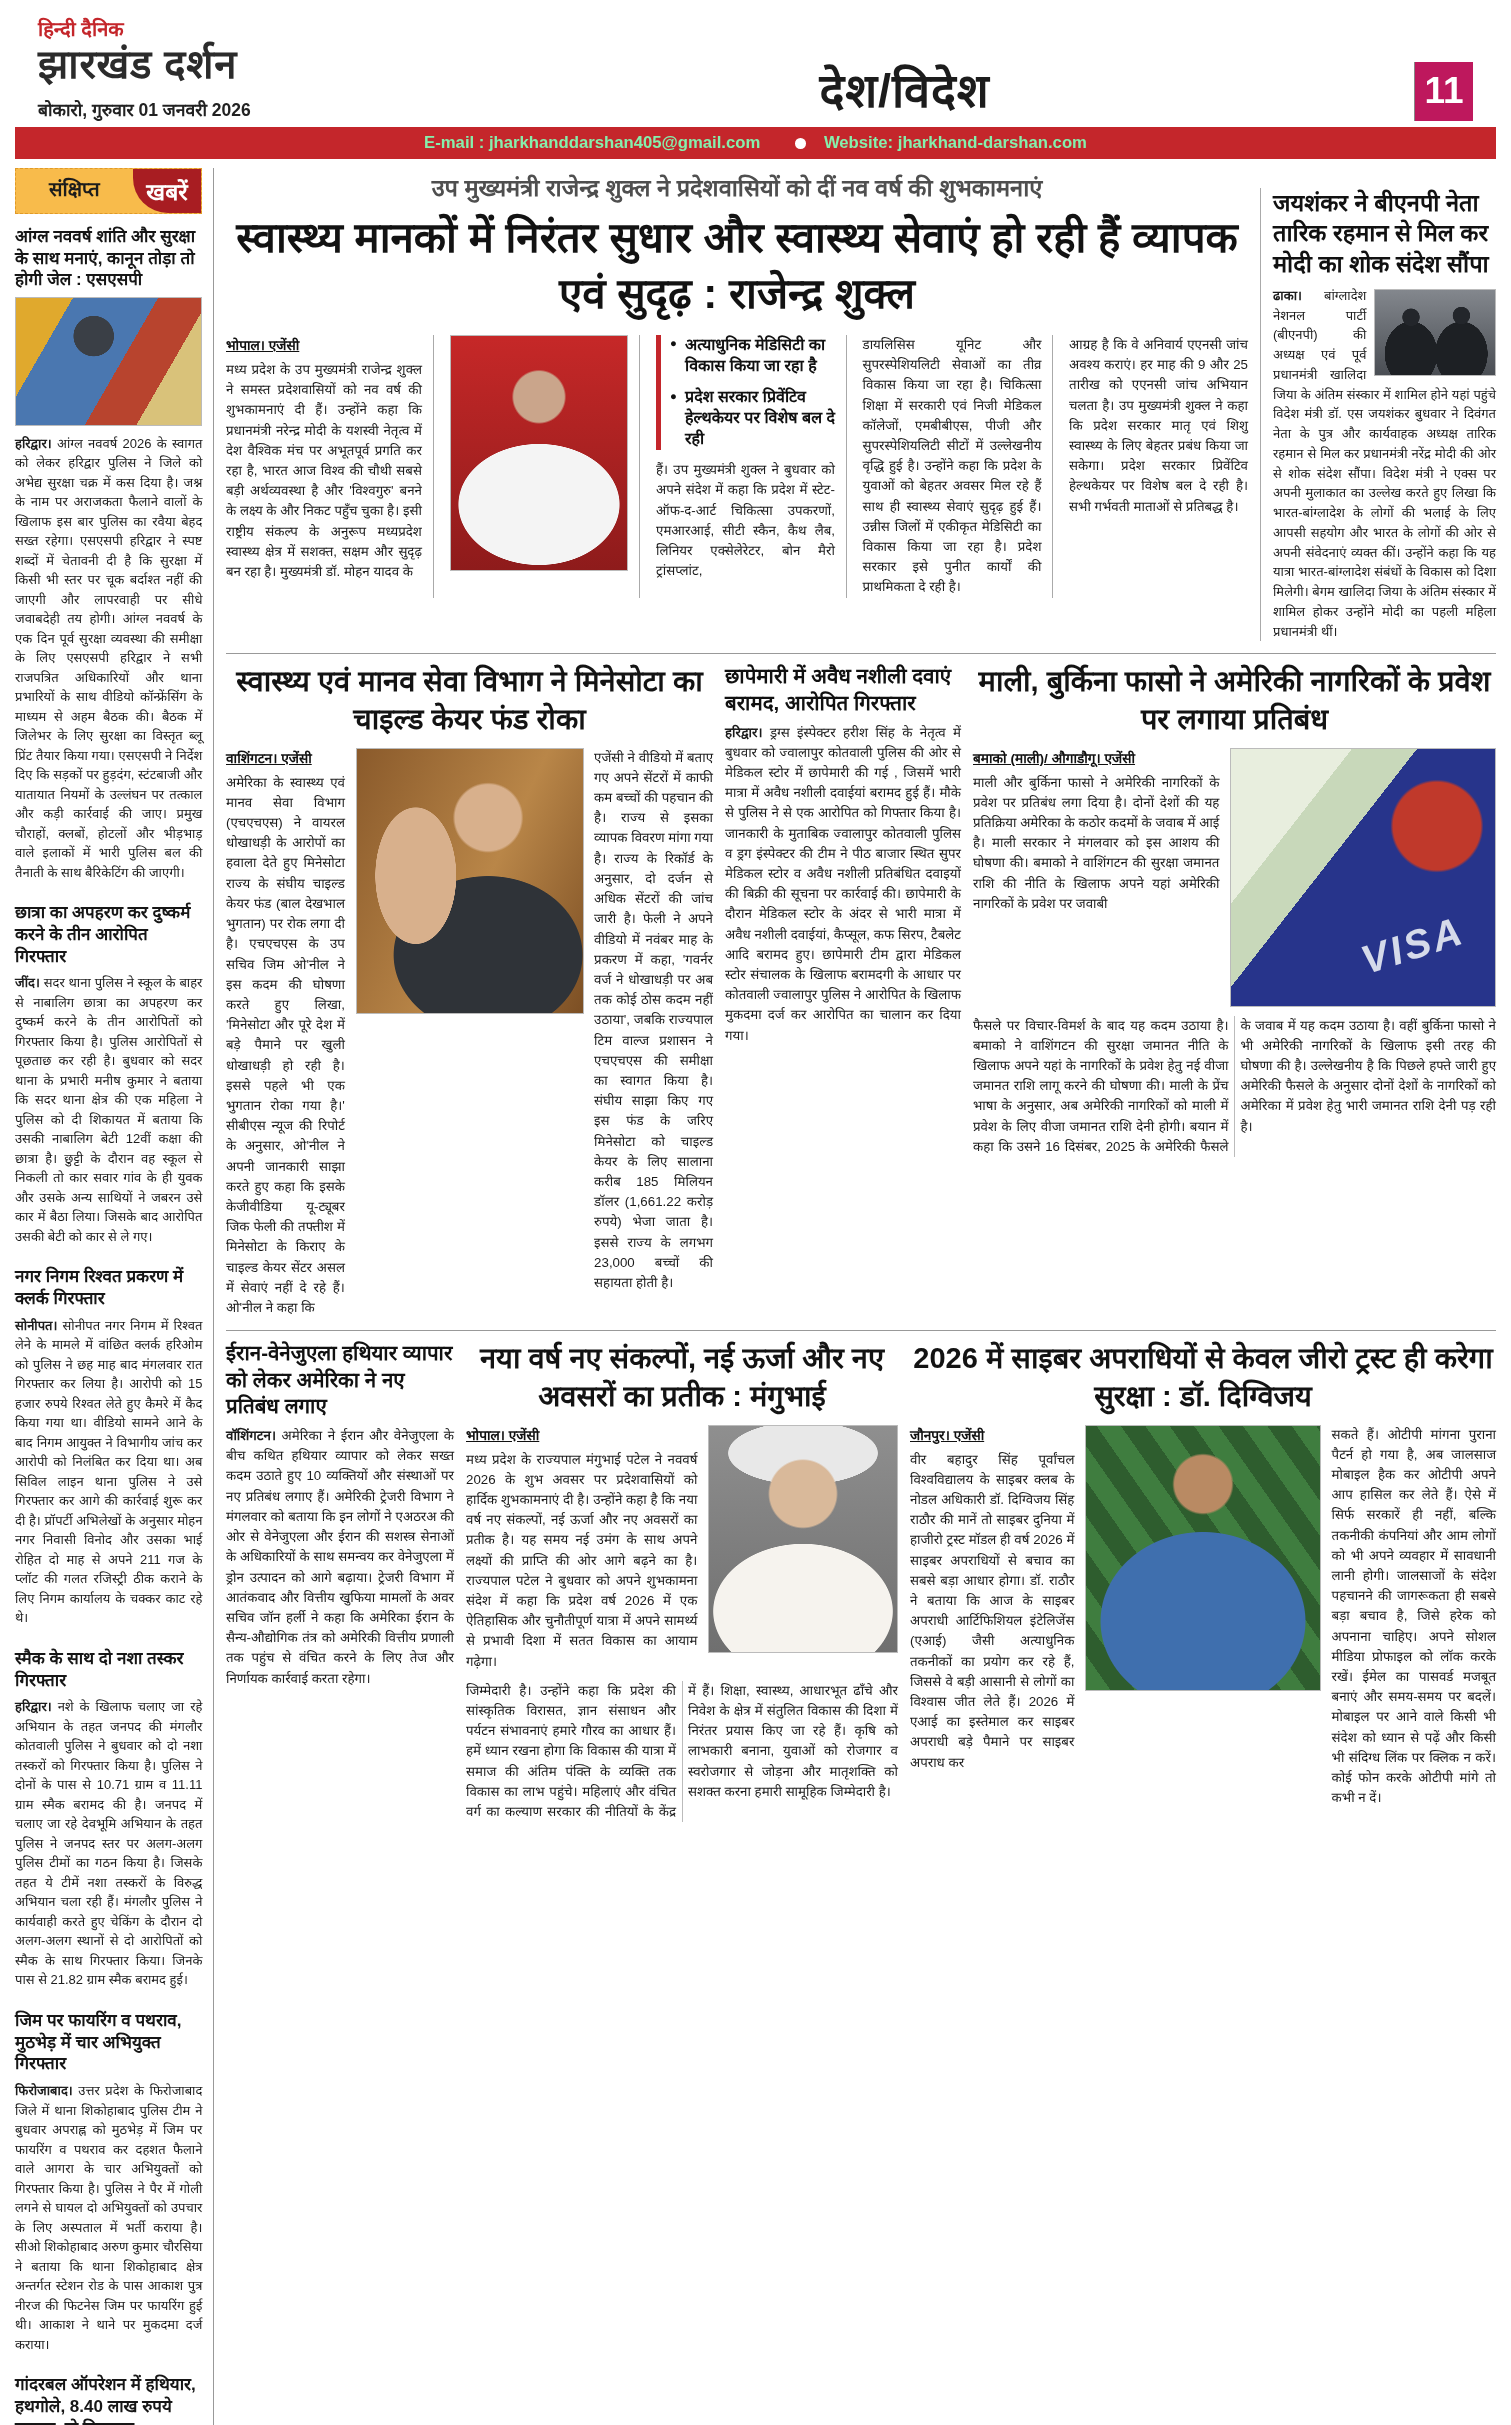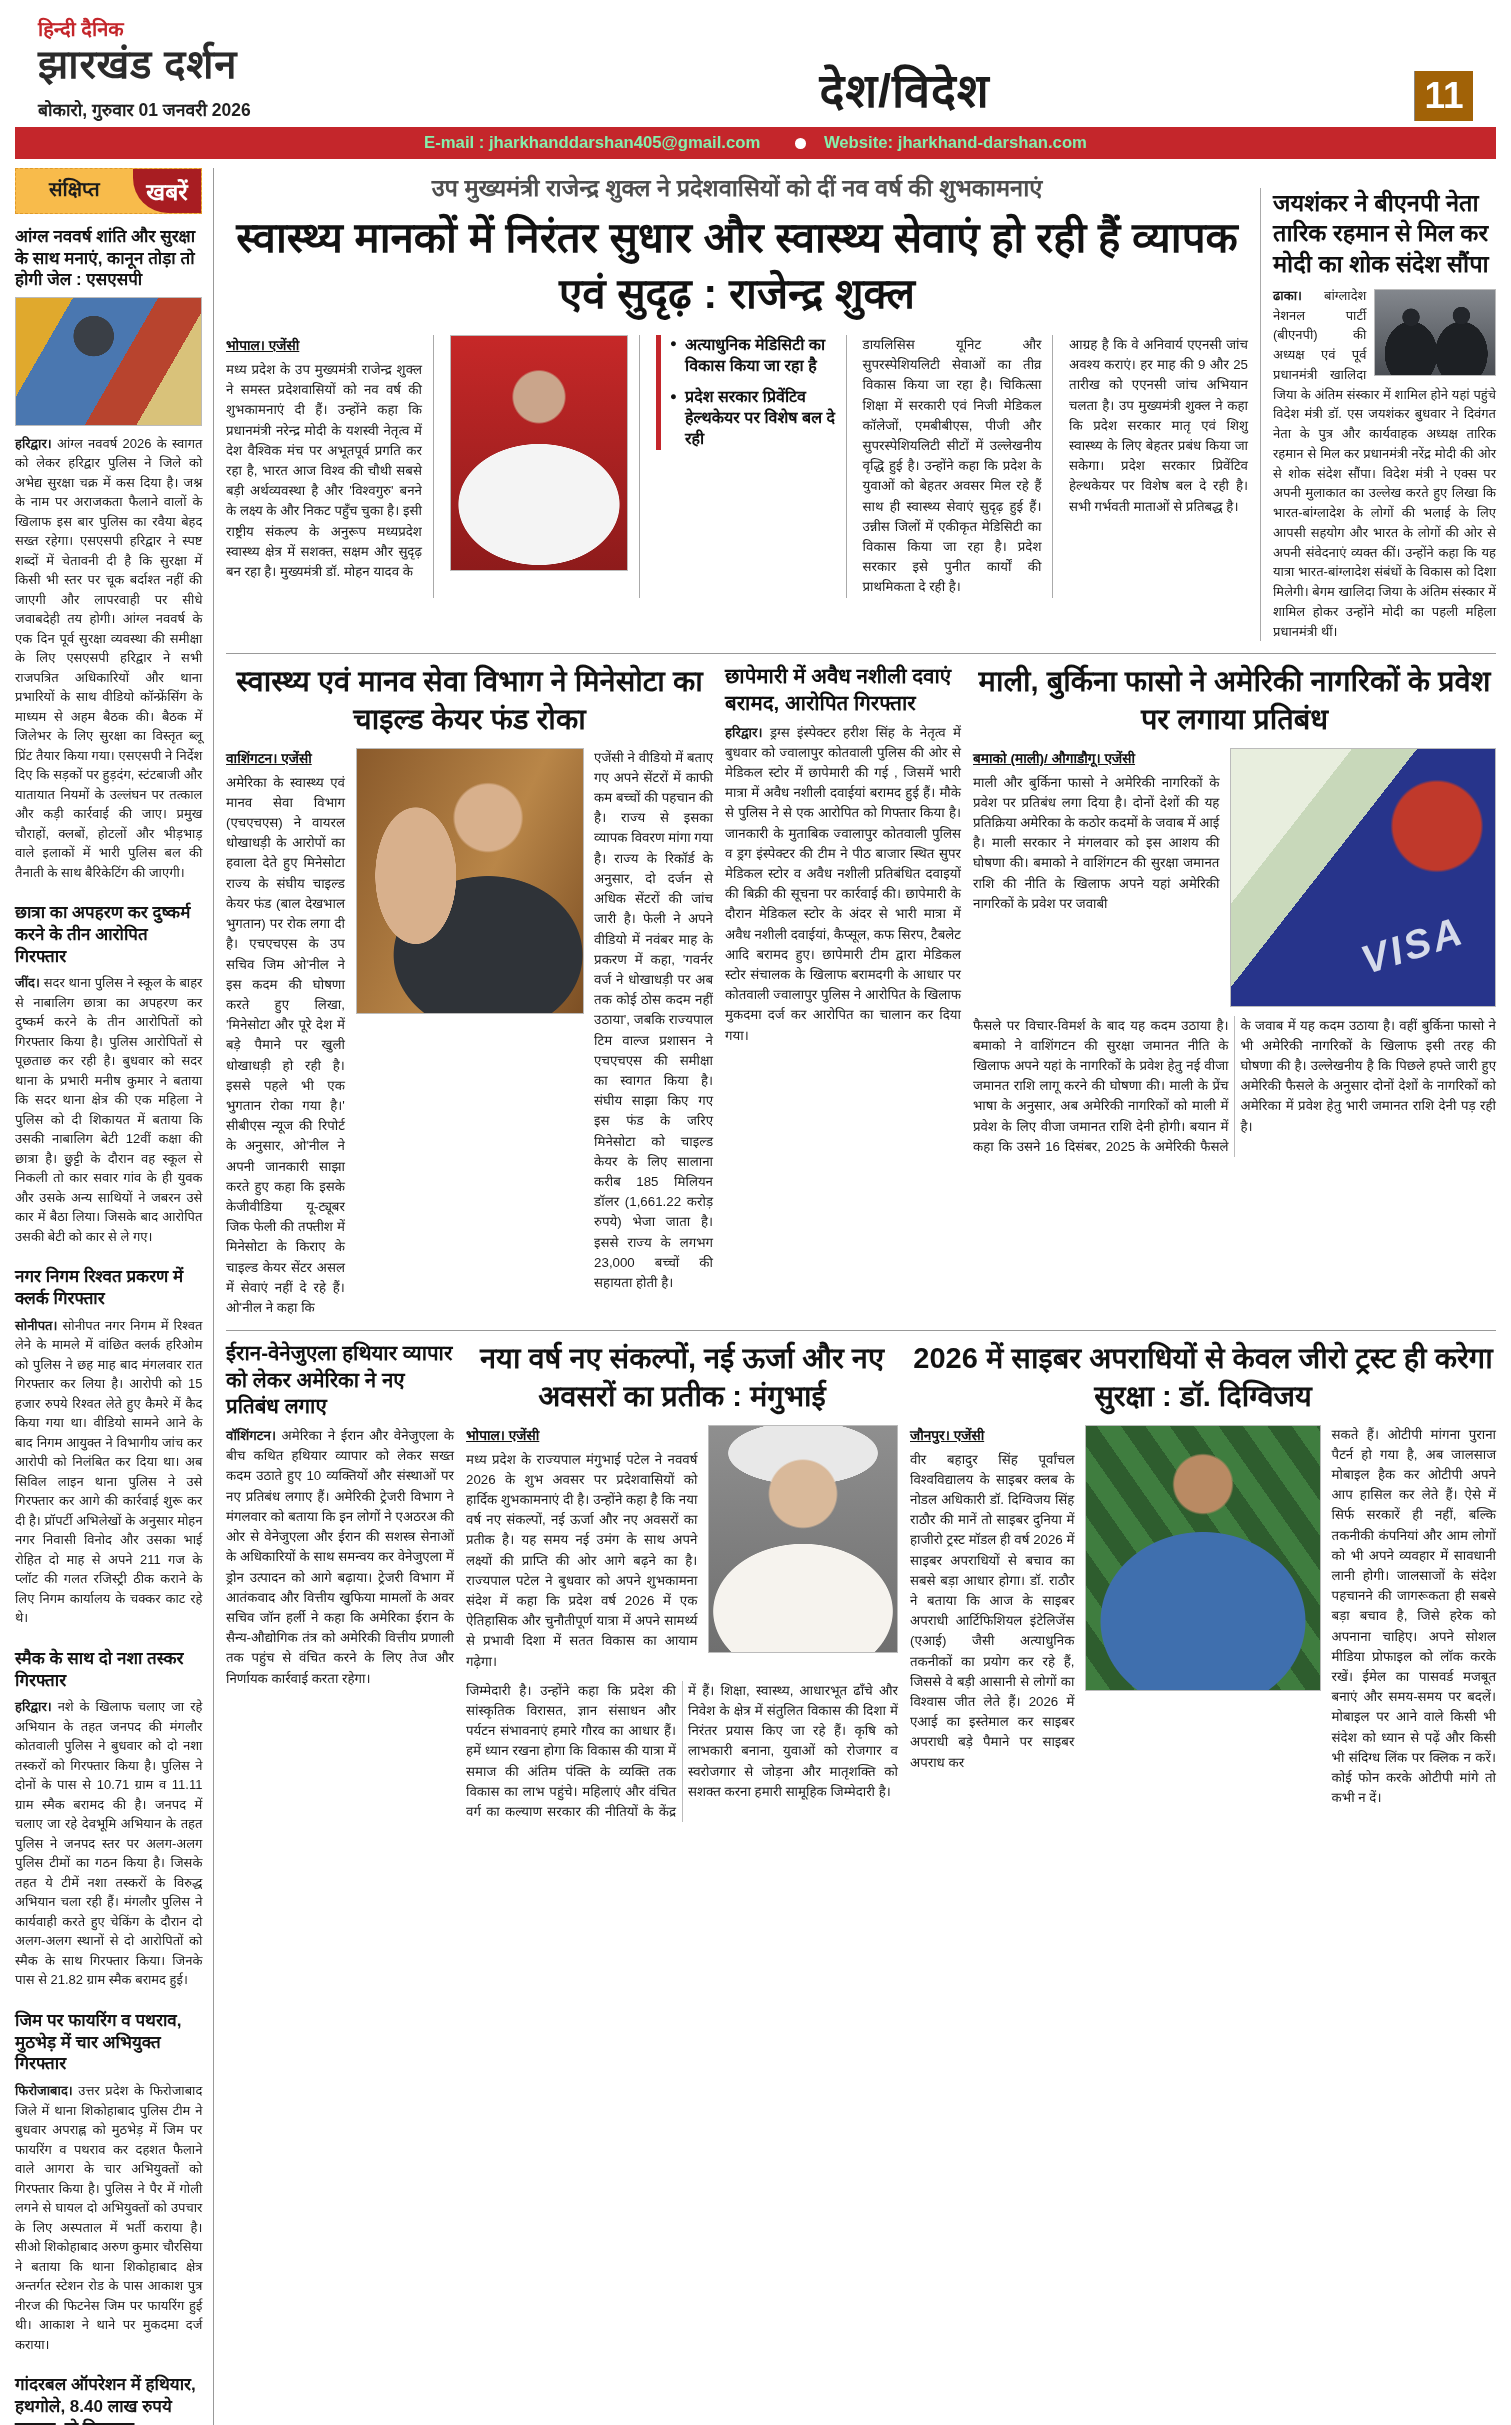--- a/index.html
+++ b/index.html
@@ -12,21 +12,21 @@
   .page { padding: 10.6px 15px 4.6px 15px; }
 
   
   .masthead { display:flex; align-items:flex-end; justify-content:space-between; padding: 4.6px 23px 0 23px; }
   .mast-left { width: 357px; }
   .tagline { color:#c4262b; font-size:20px; font-weight:bold; }
   .paper-title { font-size:40px; font-weight:900; color:#2b2b2b; line-height:1.1; letter-spacing:0.8px; }
   .dateline-top { font-size:17.5px; font-weight:bold; color:#222; margin-top:10.6px; }
   .mast-center { flex:1; text-align:center; }
   .section-title { font-size:47px; font-weight:900; color:#1c1c1c; letter-spacing:0.8px; }
-  .pagenum-box { width:59px; height:50px; background:#a16207; color:#fff; font-size:37px; font-weight:900;
+  .pagenum-box { width:59px; height:59px; background:#be185d; color:#fff; font-size:37px; font-weight:900;
                  display:flex; align-items:center; justify-content:center; border-left:1.5px solid #888; }
   .emailbar { margin-top:6px; background:#c4262b; color:#86efac; text-align:center;
               font-size:16.7px; font-weight:bold; padding:6px 0; }
   .emailbar .sep-dot { display:inline-block; width:10.6px; height:10.6px; background:#fff; border-radius:50%;
                        margin:0 13.7px 0 30px; vertical-align:middle; }
 
   
   .layout { display:flex; gap:12px; margin-top:9px; }
   .briefs { width:199px; flex:none; border-right:0.8px solid #999; padding-right:10.6px; }
   .main { flex:1; min-width:0; }
@@ -188,20 +188,21 @@
               <p class="body-text">मध्य प्रदेश के उप मुख्यमंत्री राजेन्द्र शुक्ल ने समस्त प्रदेशवासियों को नव वर्ष की शुभकामनाएं दी हैं। उन्होंने कहा कि प्रधानमंत्री नरेन्द्र मोदी के यशस्वी नेतृत्व में देश वैश्विक मंच पर अभूतपूर्व प्रगति कर रहा है, भारत आज विश्व की चौथी सबसे बड़ी अर्थव्यवस्था है और 'विश्वगुरु' बनने के लक्ष्य के और निकट पहुँच चुका है। इसी राष्ट्रीय संकल्प के अनुरूप मध्यप्रदेश स्वास्थ्य क्षेत्र में सशक्त, सक्षम और सुदृढ़ बन रहा है। मुख्यमंत्री डॉ. मोहन यादव के</p>
             </div>
             <div class="col">
               <div class="photo photo-shukl"></div>
             </div>
             <div class="col">
               <ul class="lead-bullets">
                 <li>अत्याधुनिक मेडिसिटी का विकास किया जा रहा है</li>
                 <li>प्रदेश सरकार प्रिवेंटिव हेल्थकेयर पर विशेष बल दे रही</li>
               </ul>
+              <p class="body-text">हैं। उप मुख्यमंत्री शुक्ल ने बुधवार को अपने संदेश में कहा कि प्रदेश में स्टेट-ऑफ-द-आर्ट चिकित्सा उपकरणों, एमआरआई, सीटी स्कैन, कैथ लैब, लिनियर एक्सेलेरेटर, बोन मैरो ट्रांसप्लांट,</p>
             </div>
             <div class="col">
               <p class="body-text">डायलिसिस यूनिट और सुपरस्पेशियलिटी सेवाओं का तीव्र विकास किया जा रहा है। चिकित्सा शिक्षा में सरकारी एवं निजी मेडिकल कॉलेजों, एमबीबीएस, पीजी और सुपरस्पेशियलिटी सीटों में उल्लेखनीय वृद्धि हुई है। उन्होंने कहा कि प्रदेश के युवाओं को बेहतर अवसर मिल रहे हैं साथ ही स्वास्थ्य सेवाएं सुदृढ़ हुई हैं। उन्नीस जिलों में एकीकृत मेडिसिटी का विकास किया जा रहा है। प्रदेश सरकार इसे पुनीत कार्यों की प्राथमिकता दे रही है।</p>
             </div>
             <div class="col">
               <p class="body-text">आग्रह है कि वे अनिवार्य एएनसी जांच अवश्य कराएं। हर माह की 9 और 25 तारीख को एएनसी जांच अभियान चलता है। उप मुख्यमंत्री शुक्ल ने कहा कि प्रदेश सरकार मातृ एवं शिशु स्वास्थ्य के लिए बेहतर प्रबंध किया जा सकेगा। प्रदेश सरकार प्रिवेंटिव हेल्थकेयर पर विशेष बल दे रही है। सभी गर्भवती माताओं से प्रतिबद्ध है।</p>
             </div>
           </div>
         </article>
 

